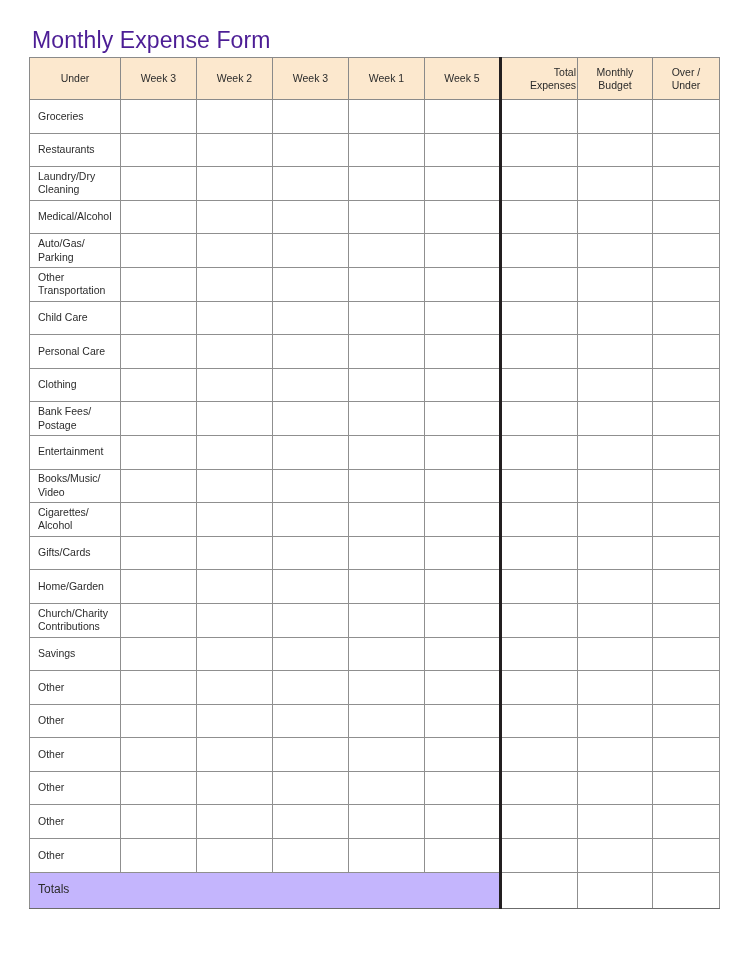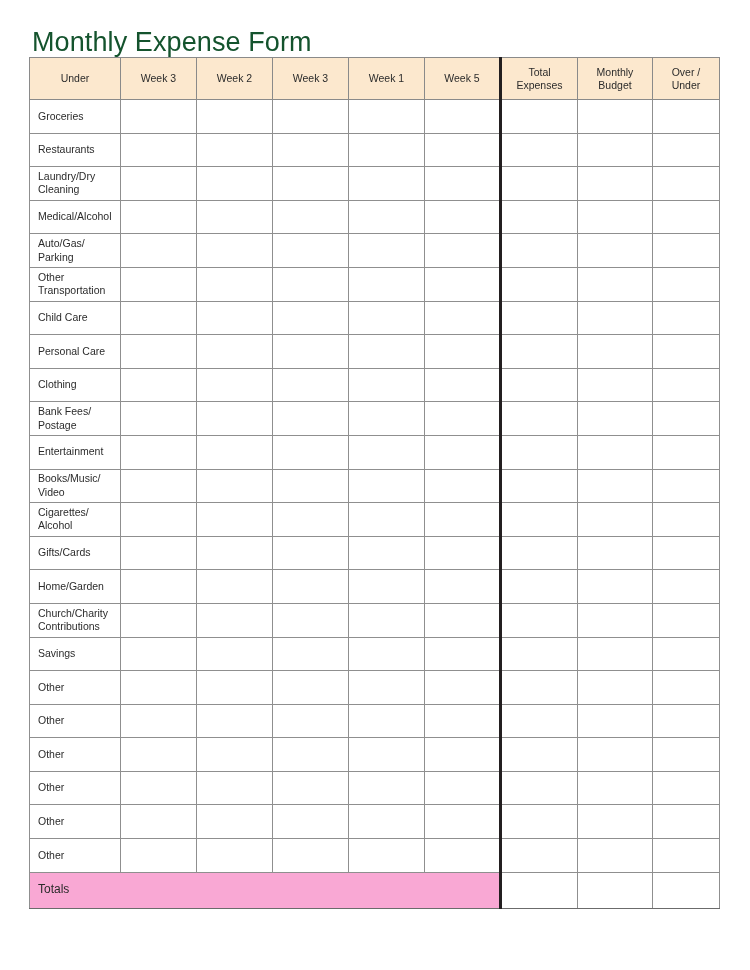--- a/index.html
+++ b/index.html
@@ -21,24 +21,24 @@
     width: 750px;
     height: 970px;
     box-sizing: border-box;
     padding: 0;
   }
 
   .form-title {
     position: absolute;
     left: 32px;
     top: 27px;
-    font-size: 27px;
+    font-size: 23px;
     font-weight: 400;
     letter-spacing: 0.1px;
-    color: #14532d;
+    color: #4c1d95;
     white-space: nowrap;
   }
 
   .table-wrap {
     position: absolute;
     left: 29px;
     top: 57px;
     width: 690px;
   }
 
@@ -83,24 +83,25 @@
   }
 
   tbody td.cell-blank {
     padding: 0;
   }
 
   
   thead th.sep-left,
   tbody td.sep-left {
     border-left: 3px solid #231f20;
+    text-align: right;
   }
 
   tr.totals-row td {
-    background: #f9a8d4;
+    background: #c4b5fd;
     height: 35px;
     font-size: 12px;
   }
   tr.totals-row td.totals-blank {
     background: #ffffff;
     padding-left: 0;
   }
 
   tbody tr:last-child td {
     border-bottom: 1px solid #6b6b6b;

